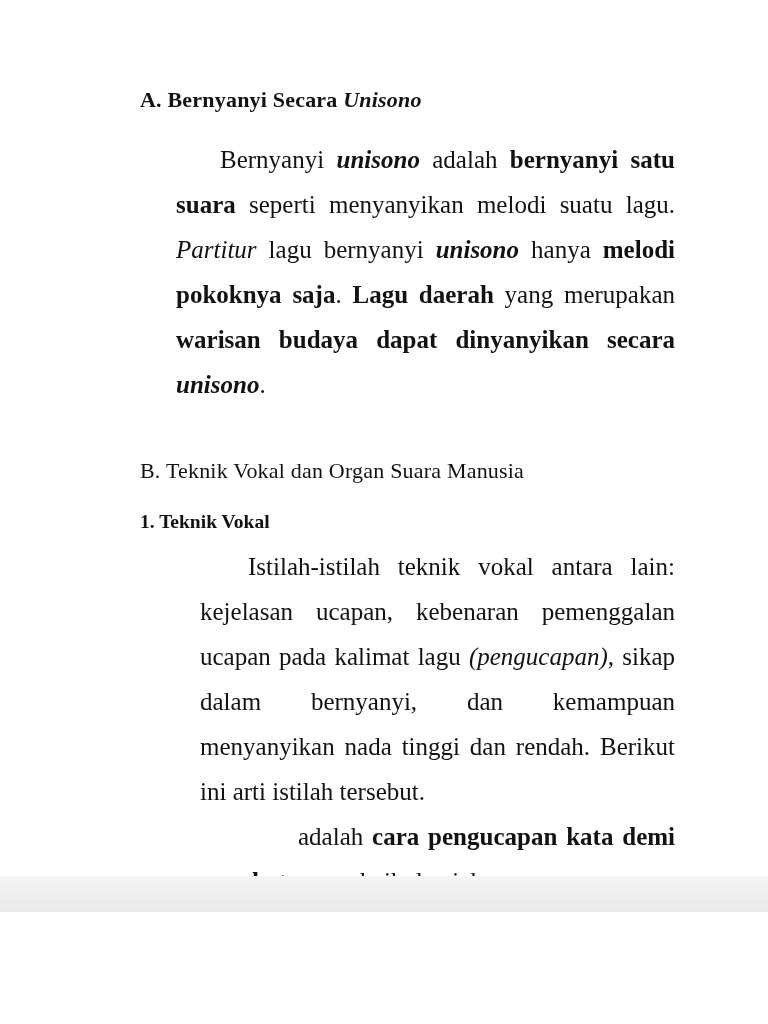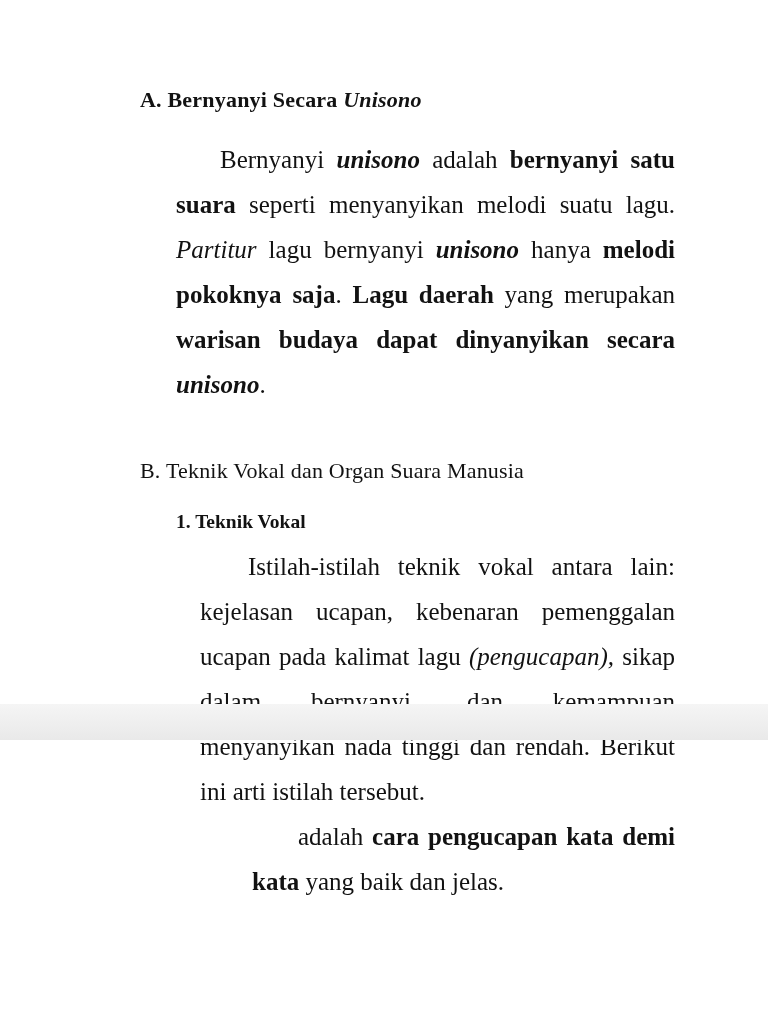--- a/index.html
+++ b/index.html
@@ -7,21 +7,21 @@
     width: 768px;
     height: 1024px;
     background: #ffffff;
     font-family: "Liberation Serif", "DejaVu Serif", serif;
     color: #121212;
     overflow: hidden;
   }
   .page {
     position: relative;
     width: 768px;
-    height: 740px;
+    height: 912px;
     background: #ffffff;
   }
   .content {
     padding: 86px 93px 0 140px;
   }
   .heading {
     font-size: 22px;
     line-height: 1.3;
     letter-spacing: 0.2px;
   }
@@ -30,21 +30,20 @@
   .body-text {
     font-size: 25px;
     line-height: 45px;
   }
   .para { text-align: justify; }
   .para-1 {
     margin-left: 36px;
     text-indent: 44px;
   }
   .sub-1 {
-    margin-left: 36px;
     font-size: 19.5px;
     line-height: 45px;
   }
   .para-2 {
     margin-left: 60px;
     text-indent: 48px;
   }
   .sub-a {
     margin-left: 60px;
   }

